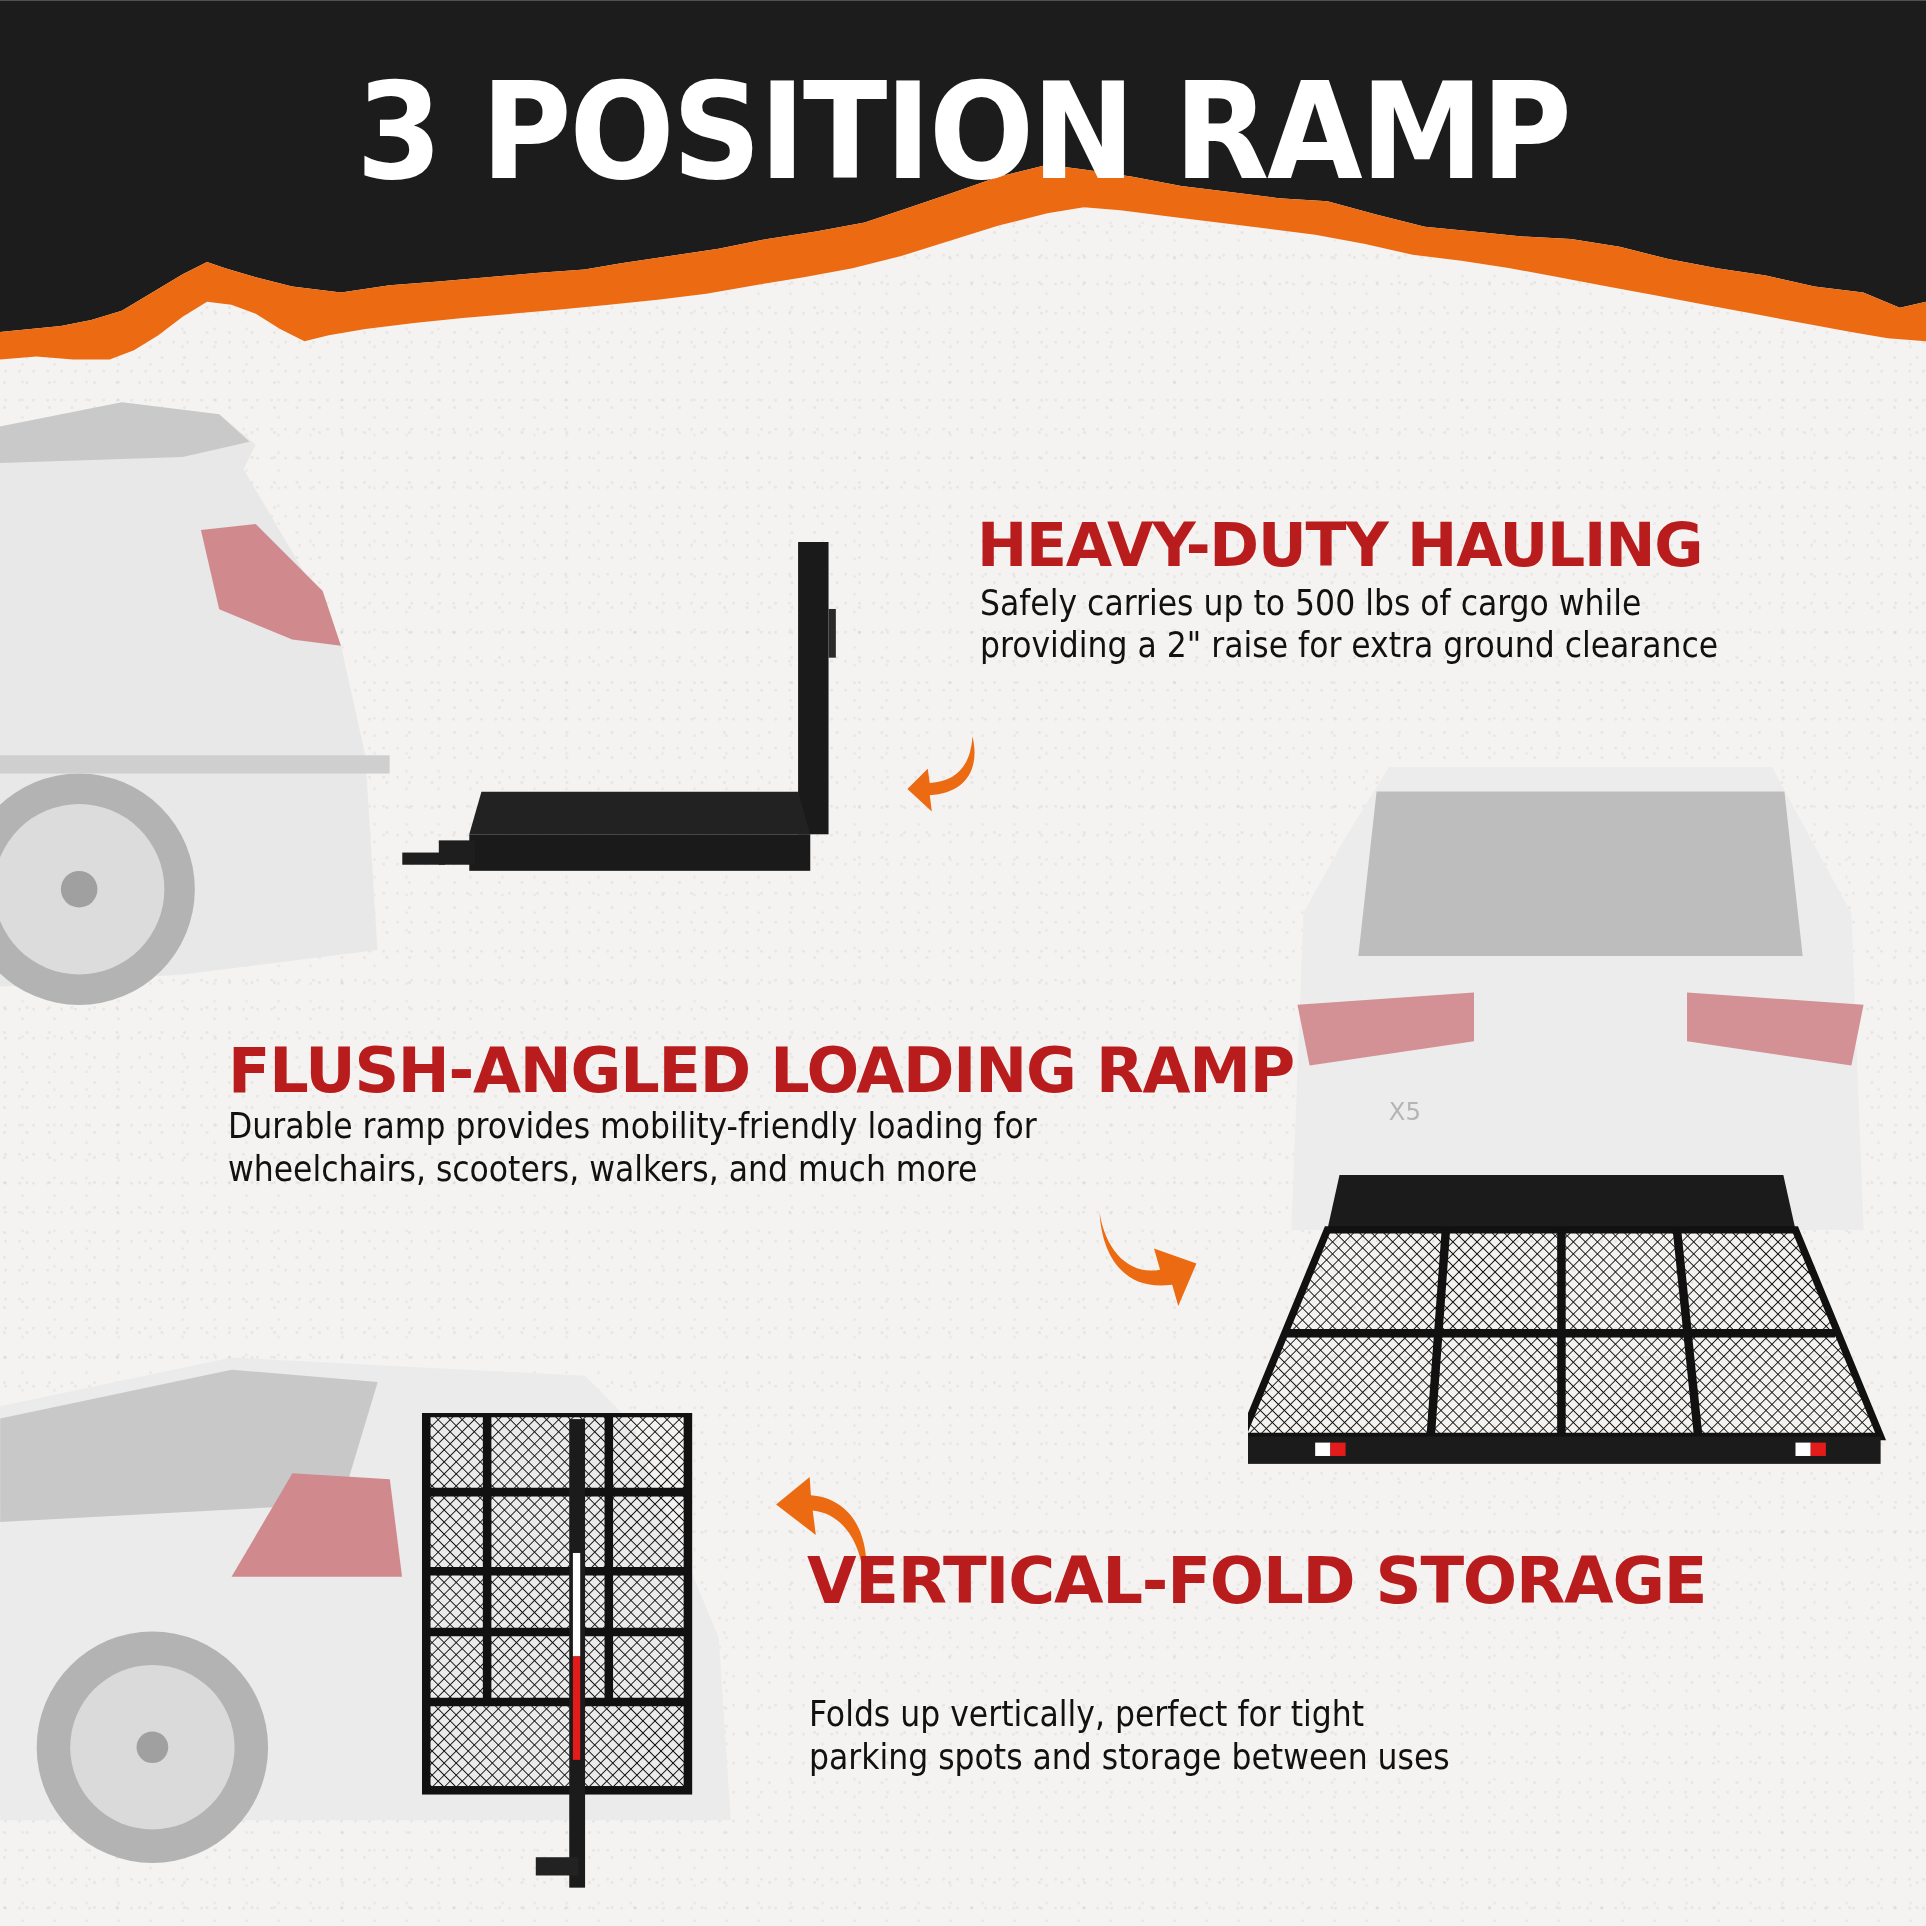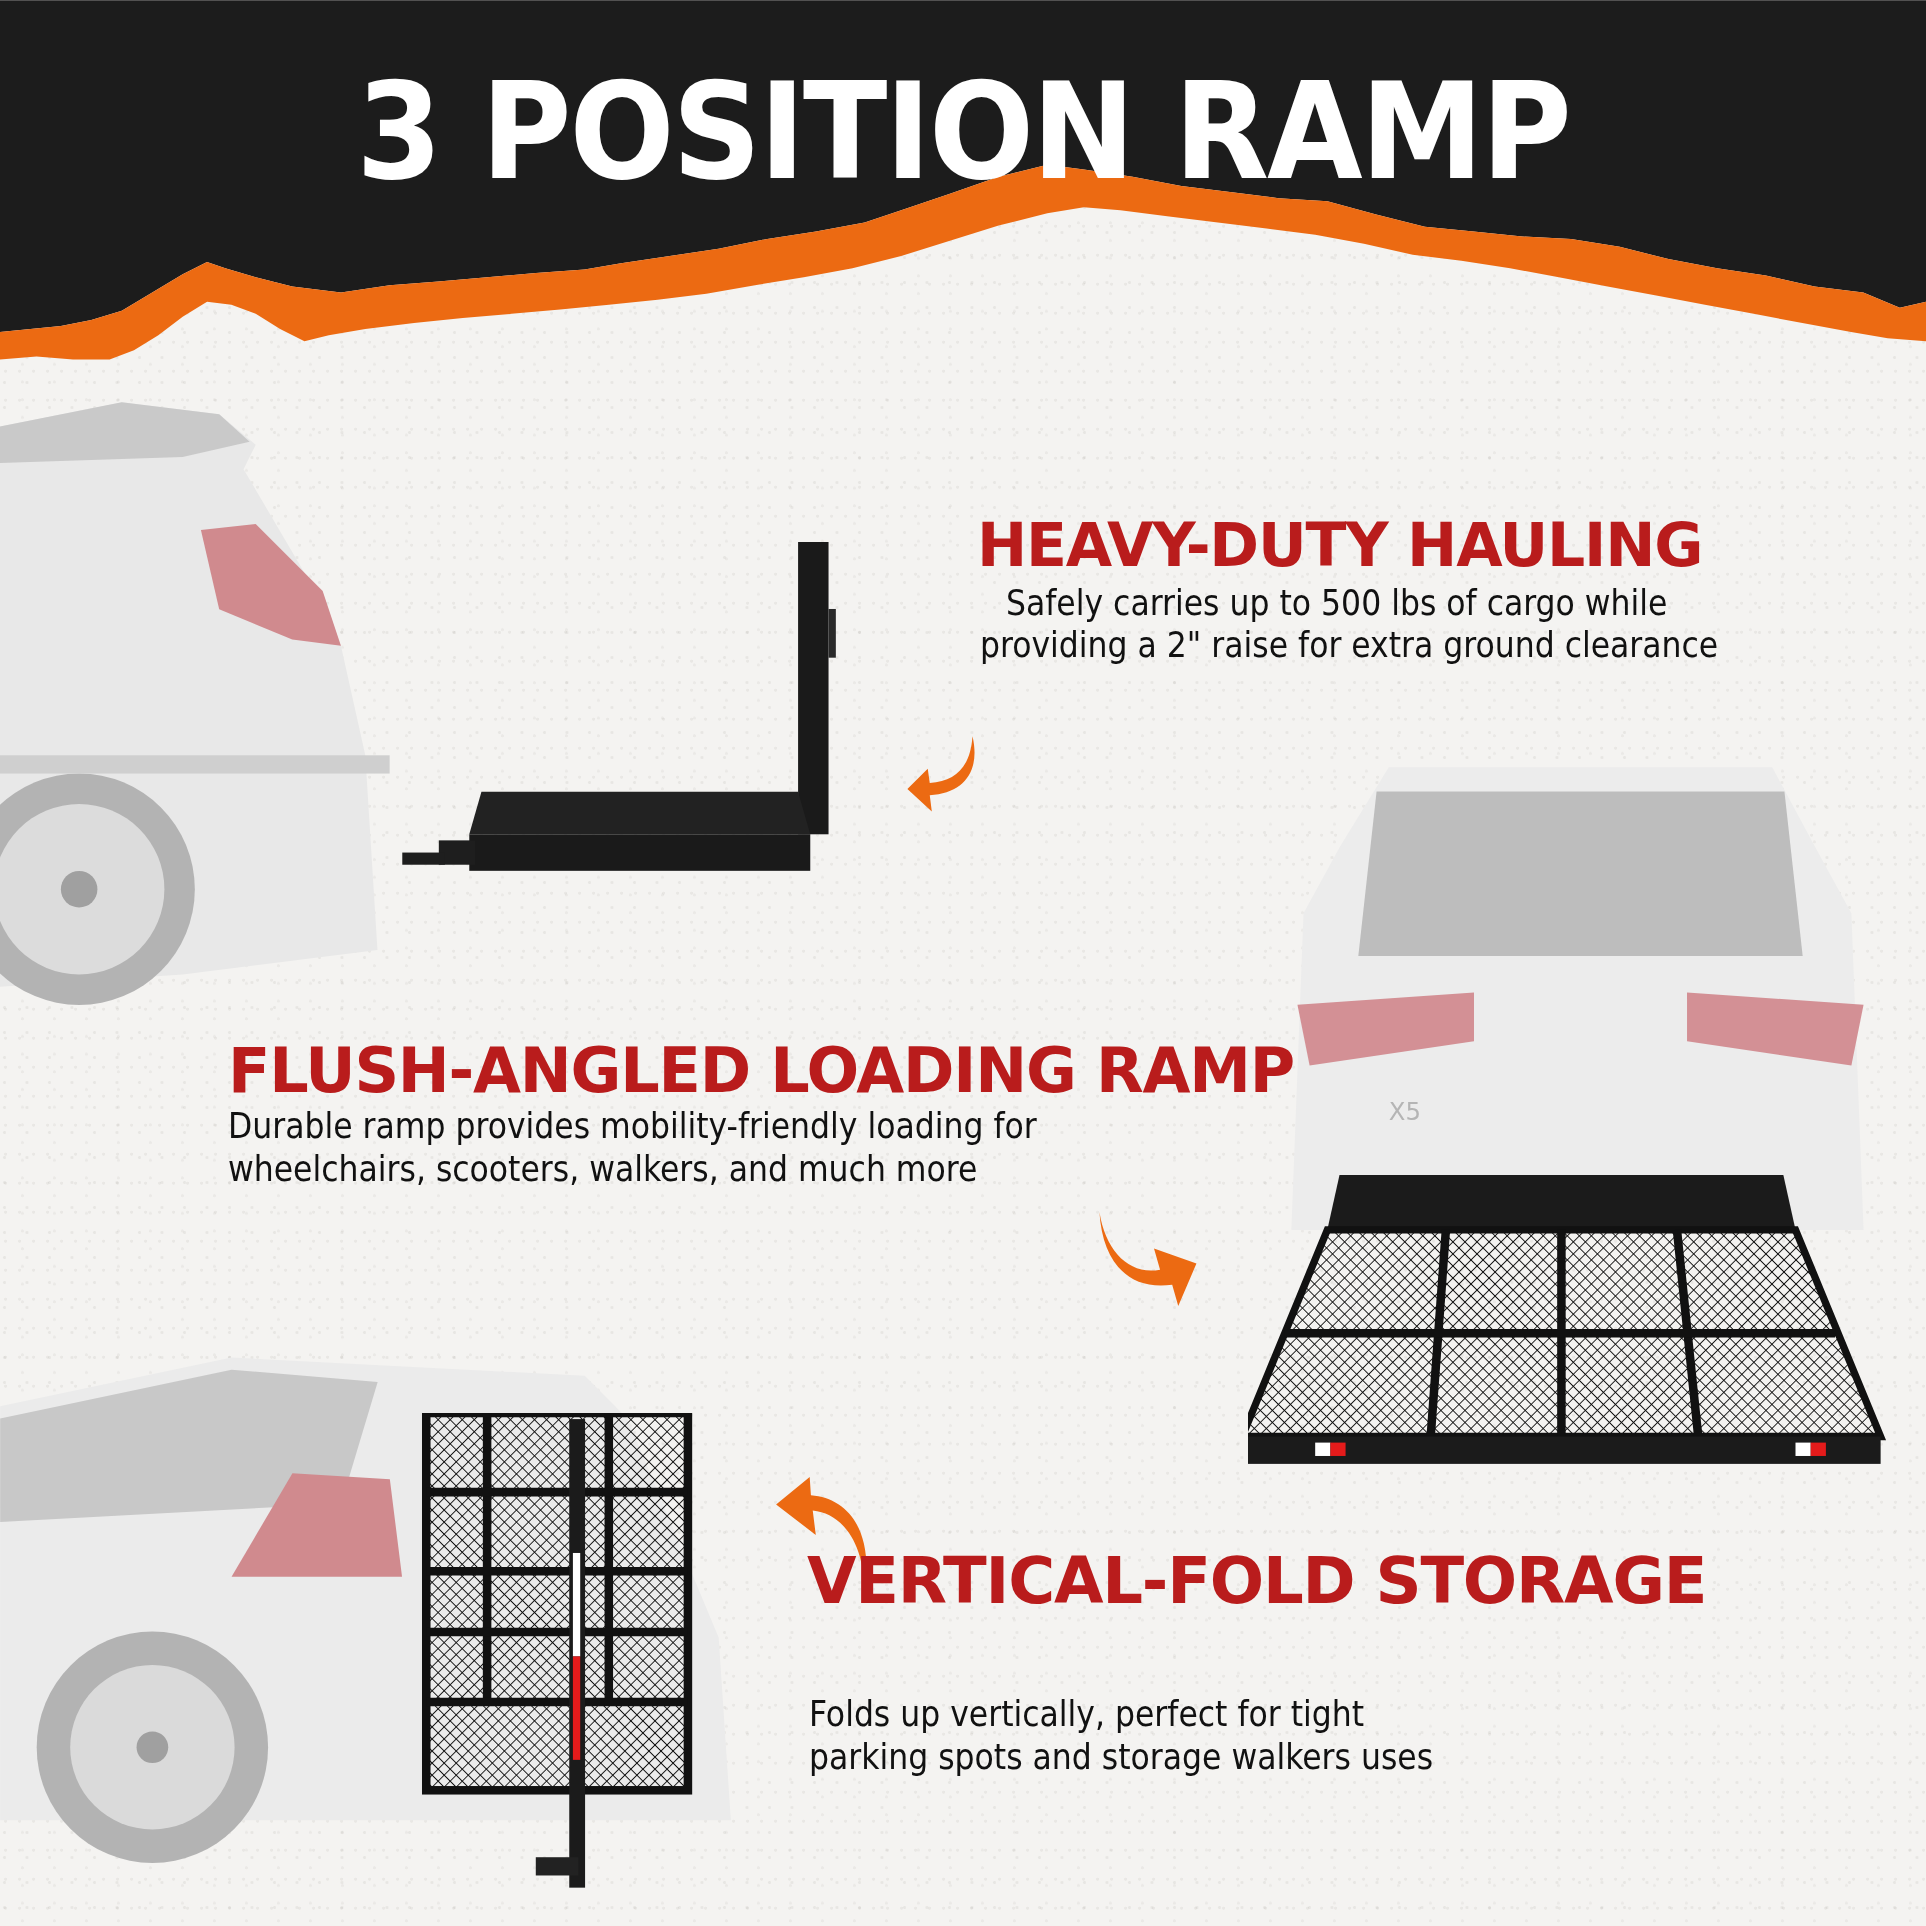--- a/index.html
+++ b/index.html
@@ -64,21 +64,21 @@
     <rect x="80" y="490" width="60" height="40" fill="#1e1e1e"></rect>
     <rect x="20" y="510" width="70" height="20" fill="#1e1e1e"></rect>
   </svg>
 </div>
 <div class="arrow" style="left:883px; top:722px;">
   <svg width="122" height="122" viewBox="0 0 300 300">
       <path d="M220 35 C240 120 200 175 115 180 L120 220 L60 165 L110 115 L115 150 C180 145 215 110 220 35 Z" fill="#ec6a12"></path>
     </svg>
 </div>
 <div class="heading" style="left:977px; top:510px; font-size:60px;">HEAVY-DUTY HAULING</div>
-<div class="desc" style="left:980px; top:582px;margin-left:26px;">Safely carries up to 500 lbs of cargo while</div>
+<div class="desc" style="left:980px; top:582px;">Safely carries up to 500 lbs of cargo while</div>
 <div class="desc" style="left:980px; top:624px;">providing a 2" raise for extra ground clearance</div>
 
 <div class="heading" style="left:228px; top:1034px; font-size:62px;">FLUSH-ANGLED LOADING RAMP</div>
 <div class="desc" style="left:228px; top:1105px;">Durable ramp provides mobility-friendly loading for</div>
 <div class="desc" style="left:228px; top:1148px;">wheelchairs, scooters, walkers, and much more</div>
 <div class="car" style="left:1267px; top:755px; width:627px; height:475px;">
   <svg width="627" height="475" viewBox="0 0 1030 780">
     <path d="M200 20 L830 20 L900 150 L960 260 L980 780 L40 780 L60 260 L120 150 Z" fill="#ececec"></path>
     <path d="M180 60 L850 60 L880 330 L150 330 Z" fill="#bdbdbd"></path>
     <path d="M50 410 L340 390 L340 470 L70 510 Z" fill="#d39095"></path>
@@ -139,14 +139,14 @@
     <rect x="210" y="730" width="70" height="30" fill="#222"></rect>
   </svg>
 </div>
 <div class="arrow" style="left:773px; top:1477px;">
   <svg width="110" height="116" viewBox="0 0 180 190">
       <path d="M150 190 C150 110 115 60 65 55 L70 95 L5 45 L60 0 L62 30 C125 35 165 90 150 190 Z" fill="#ec6a12"></path>
     </svg>
 </div>
 <div class="heading" style="left:807px; top:1544px; font-size:64px;">VERTICAL-FOLD STORAGE</div>
 <div class="desc" style="left:809px; top:1693px;">Folds up vertically, perfect for tight</div>
-<div class="desc" style="left:809px; top:1736px;">parking spots and storage walkers uses</div>
+<div class="desc" style="left:809px; top:1736px;">parking spots and storage between uses</div>
 
 
 </body></html>

